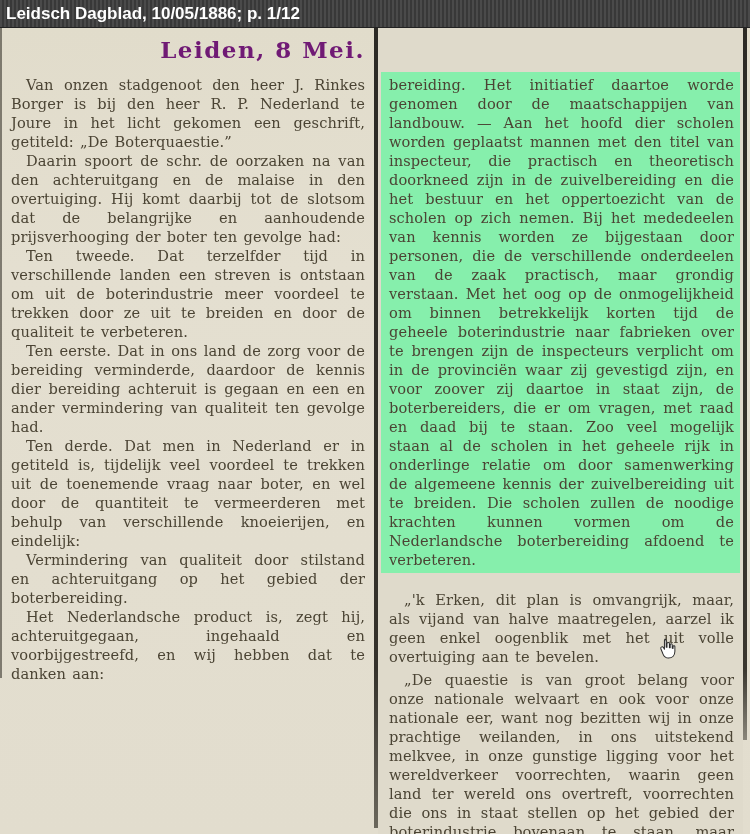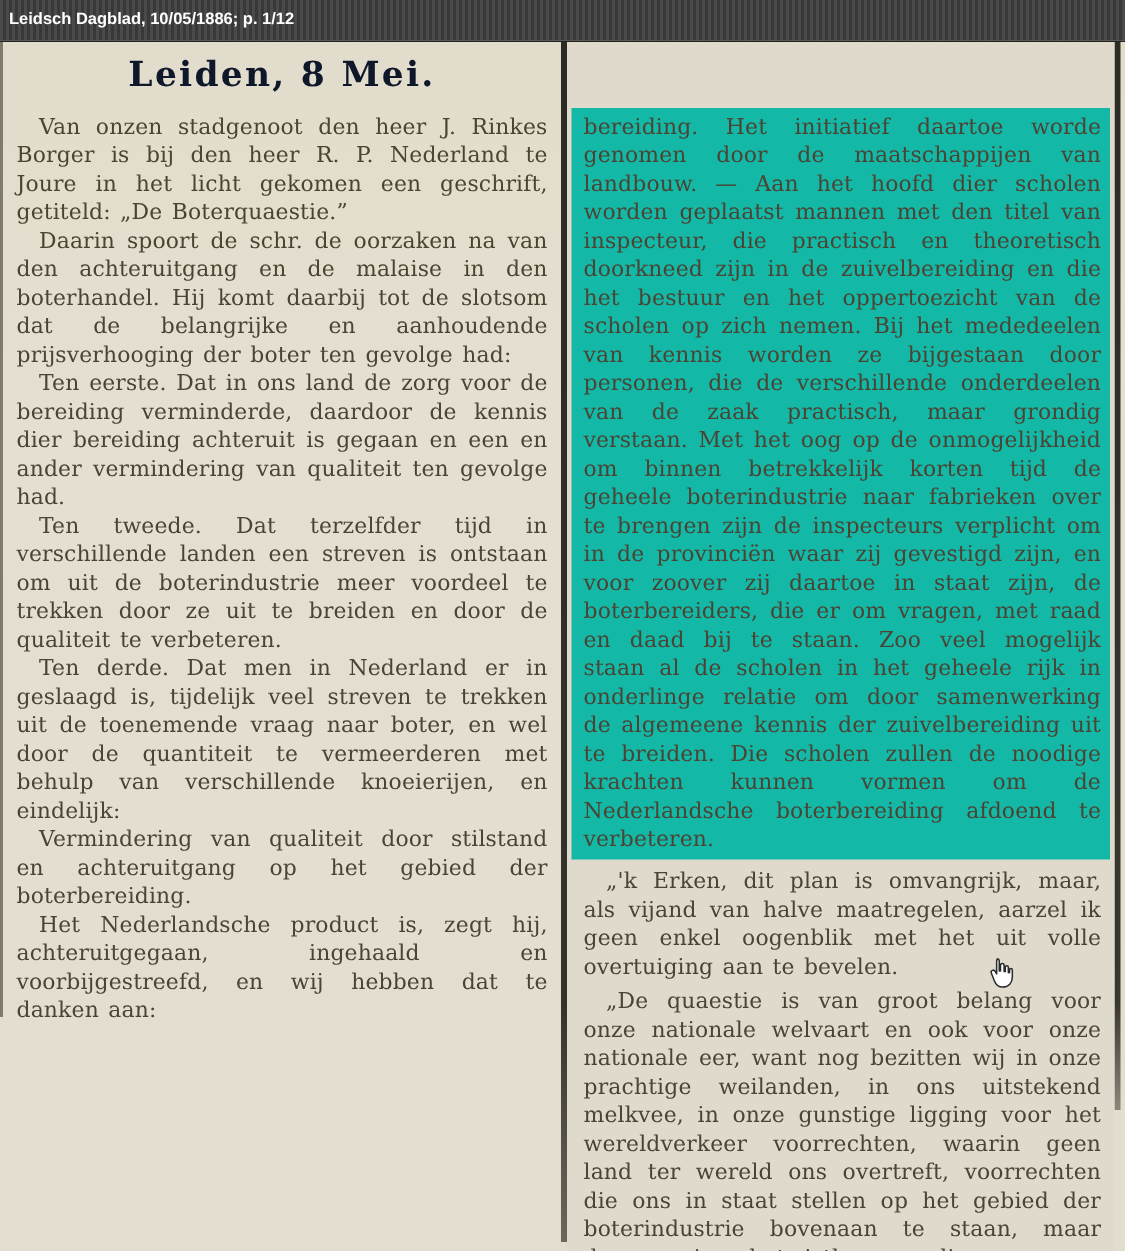--- a/index.html
+++ b/index.html
@@ -7,21 +7,21 @@
     width:750px;height:834px;overflow:hidden;position:relative;
     background:#e3decf;
     font-family:"DejaVu Serif", serif;
   }
   
   .viewer-header{
     position:absolute;top:0;left:0;width:750px;height:28px;box-sizing:border-box;
     background:repeating-linear-gradient(90deg,#4a4a4a 0px,#4a4a4a 2px,#383838 2px,#383838 4px);
     border-bottom:1px solid #222;
     color:#ffffff;font-family:"Liberation Sans", sans-serif;font-weight:bold;
-    font-size:11px;line-height:27px;padding-left:6px;
+    font-size:17px;line-height:27px;padding-left:6px;
     white-space:nowrap;
   }
   
   .paper{
     position:absolute;top:28px;left:0;width:750px;height:806px;
     background:linear-gradient(180deg,#e1dccb 0%,#e4dfd0 30%,#e2ddce 100%);
   }
   .col-divider{
     position:absolute;top:28px;left:374px;width:4px;height:800px;
     background:linear-gradient(180deg,#2c2a25 0%,#35322b 80%,#6b675c 100%);
@@ -38,31 +38,31 @@
     position:absolute;top:28px;box-sizing:border-box;overflow:hidden;
   }
   .col-left{
     left:2px;width:372px;height:806px;padding:4px 9px 0 9px;
   }
   .col-right{
     left:378px;width:365px;height:806px;padding:44px 4px 0 6px;
     background:#dfdacb;
   }
   .headline{
-    text-align:center;font-weight:bold;font-size:23px;letter-spacing:1.5px;
-    color:#0f172a;margin:4px 0 12px 0;
+    text-align:right;font-weight:bold;font-size:23px;letter-spacing:1.5px;
+    color:#701a75;margin:4px 0 12px 0;
   }
   p{
     margin:0;font-size:14.6px;line-height:19px;text-align:justify;
     color:#4b4434;text-indent:15px;letter-spacing:0.1px;word-spacing:1.5px;
   }
   p.noindent{text-indent:0;}
   .sec-hl{
-    background:#14b8a6;
-    margin:0 -1px 0 -3px;padding:3px 6px 4px 8px;
+    background:#86efac;
+    margin:0 -1px 12px -3px;padding:3px 6px 4px 8px;
   }
   .sec-mid{
     padding:5px 5px 0 5px;
   }
   .sec-mid p + p{margin-top:4px;}
   .cursor{
     position:absolute;left:656px;top:637px;width:22px;height:24px;z-index:10;
     pointer-events:none;
   }
 </style>
@@ -74,24 +74,24 @@
 </div>
 
 <div class="paper"></div>
 <div class="edge-left"></div>
 <div class="col-divider"></div>
 <div class="edge-right"></div>
 
 <div class="col col-left">
   <div class="headline">Leiden, 8 Mei.</div>
   <p>Van onzen stadgenoot den heer J. Rinkes Borger is bij den heer R. P. Nederland te Joure in het licht gekomen een geschrift, getiteld: „De Boterquaestie.”</p>
-  <p>Daarin spoort de schr. de oorzaken na van den achteruitgang en de malaise in den boterhandel. Hij komt daarbij tot de slotsom dat de belangrijke en aanhoudende prijsverhooging der boter ten gevolge had:</p>
+  <p>Daarin spoort de schr. de oorzaken na van den achteruitgang en de malaise in den overtuiging. Hij komt daarbij tot de slotsom dat de belangrijke en aanhoudende prijsverhooging der boter ten gevolge had:</p>
+  <p>Ten tweede. Dat terzelfder tijd in verschillende landen een streven is ontstaan om uit de boterindustrie meer voordeel te trekken door ze uit te breiden en door de qualiteit te verbeteren.</p>
   <p>Ten eerste. Dat in ons land de zorg voor de bereiding verminderde, daardoor de kennis dier bereiding achteruit is gegaan en een en ander vermindering van qualiteit ten gevolge had.</p>
-  <p>Ten tweede. Dat terzelfder tijd in verschillende landen een streven is ontstaan om uit de boterindustrie meer voordeel te trekken door ze uit te breiden en door de qualiteit te verbeteren.</p>
-  <p>Ten derde. Dat men in Nederland er in geslaagd is, tijdelijk veel streven te trekken uit de toenemende vraag naar boter, en wel door de quantiteit te vermeerderen met behulp van verschillende knoeierijen, en eindelijk:</p>
+  <p>Ten derde. Dat men in Nederland er in getiteld is, tijdelijk veel voordeel te trekken uit de toenemende vraag naar boter, en wel door de quantiteit te vermeerderen met behulp van verschillende knoeierijen, en eindelijk:</p>
   <p>Vermindering van qualiteit door stilstand en achteruitgang op het gebied der boterbereiding.</p>
   <p>Het Nederlandsche product is, zegt hij, achteruitgegaan, ingehaald en voorbijgestreefd, en wij hebben dat te danken aan:</p>
 
 </div>
 
 <div class="col col-right">
   <div class="sec-hl">
     <p class="noindent">bereiding. Het initiatief daartoe worde genomen door de maatschappijen van landbouw. — Aan het hoofd dier scholen worden geplaatst mannen met den titel van inspecteur, die practisch en theoretisch doorkneed zijn in de zuivelbereiding en die het bestuur en het oppertoezicht van de scholen op zich nemen. Bij het mededeelen van kennis worden ze bijgestaan door personen, die de verschillende onderdeelen van de zaak practisch, maar grondig verstaan. Met het oog op de onmogelijkheid om binnen betrekkelijk korten tijd de geheele boterindustrie naar fabrieken over te brengen zijn de inspecteurs verplicht om in de provinciën waar zij gevestigd zijn, en voor zoover zij daartoe in staat zijn, de boterbereiders, die er om vragen, met raad en daad bij te staan. Zoo veel mogelijk staan al de scholen in het geheele rijk in onderlinge relatie om door samenwerking de algemeene kennis der zuivelbereiding uit te breiden. Die scholen zullen de noodige krachten kunnen vormen om de Nederlandsche boterbereiding afdoend te verbeteren.</p>
   </div>
   <div class="sec-mid">

